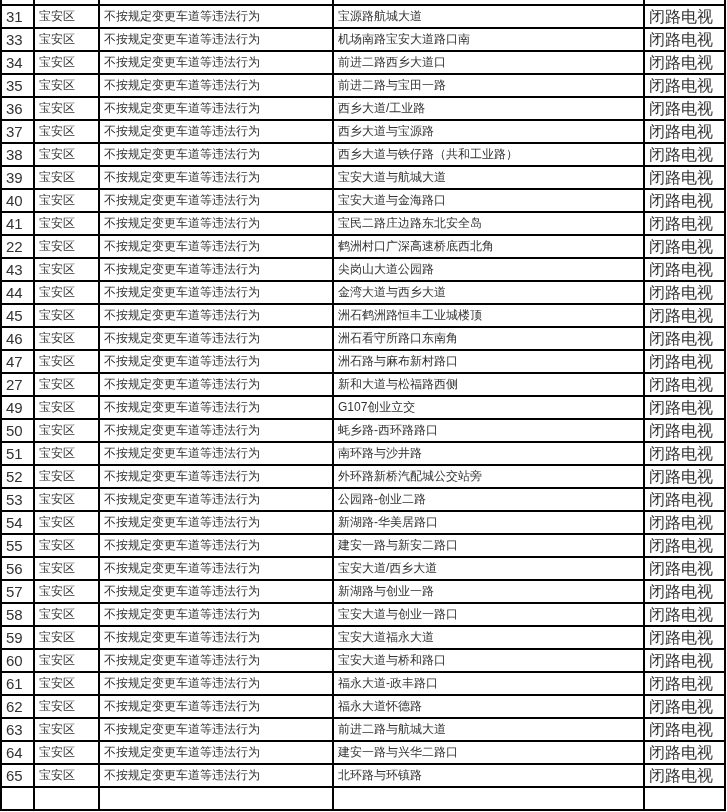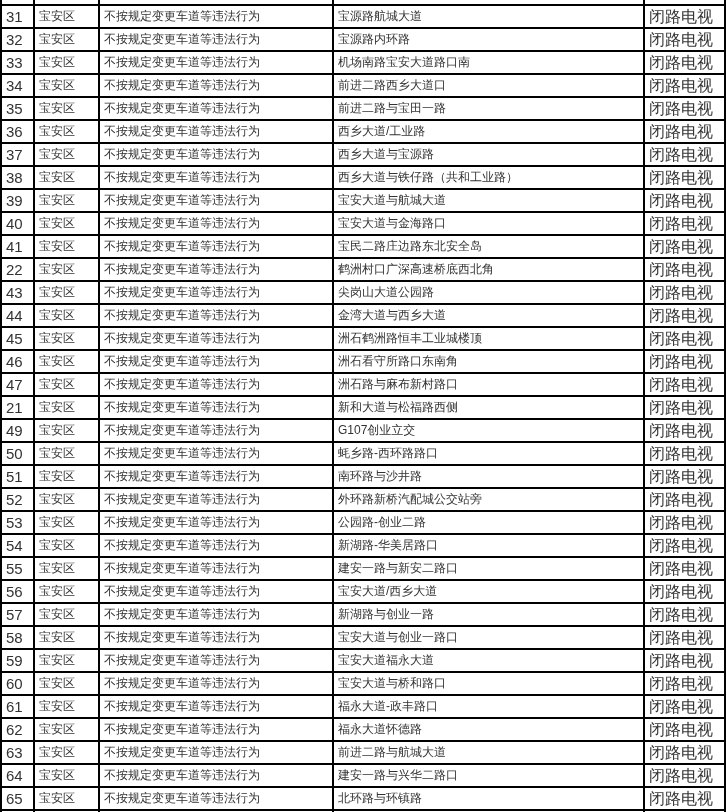--- a/index.html
+++ b/index.html
@@ -63,27 +63,20 @@
       </tr>
 
       <tr>
           <td class="col-no">31</td>
           <td class="col-district">宝安区</td>
           <td class="col-violation">不按规定变更车道等违法行为</td>
           <td class="col-location">宝源路航城大道</td>
           <td class="col-method">闭路电视</td>
         </tr>
         <tr>
-          <td class="col-no">32</td>
-          <td class="col-district">宝安区</td>
-          <td class="col-violation">不按规定变更车道等违法行为</td>
-          <td class="col-location">宝源路内环路</td>
-          <td class="col-method">闭路电视</td>
-        </tr>
-        <tr>
           <td class="col-no">33</td>
           <td class="col-district">宝安区</td>
           <td class="col-violation">不按规定变更车道等违法行为</td>
           <td class="col-location">机场南路宝安大道路口南</td>
           <td class="col-method">闭路电视</td>
         </tr>
         <tr>
           <td class="col-no">34</td>
           <td class="col-district">宝安区</td>
           <td class="col-violation">不按规定变更车道等违法行为</td>
@@ -175,21 +168,21 @@
           <td class="col-method">闭路电视</td>
         </tr>
         <tr>
           <td class="col-no">47</td>
           <td class="col-district">宝安区</td>
           <td class="col-violation">不按规定变更车道等违法行为</td>
           <td class="col-location">洲石路与麻布新村路口</td>
           <td class="col-method">闭路电视</td>
         </tr>
         <tr>
-          <td class="col-no">21</td>
+          <td class="col-no">27</td>
           <td class="col-district">宝安区</td>
           <td class="col-violation">不按规定变更车道等违法行为</td>
           <td class="col-location">新和大道与松福路西侧</td>
           <td class="col-method">闭路电视</td>
         </tr>
         <tr>
           <td class="col-no">49</td>
           <td class="col-district">宝安区</td>
           <td class="col-violation">不按规定变更车道等违法行为</td>
           <td class="col-location">G107创业立交</td>

